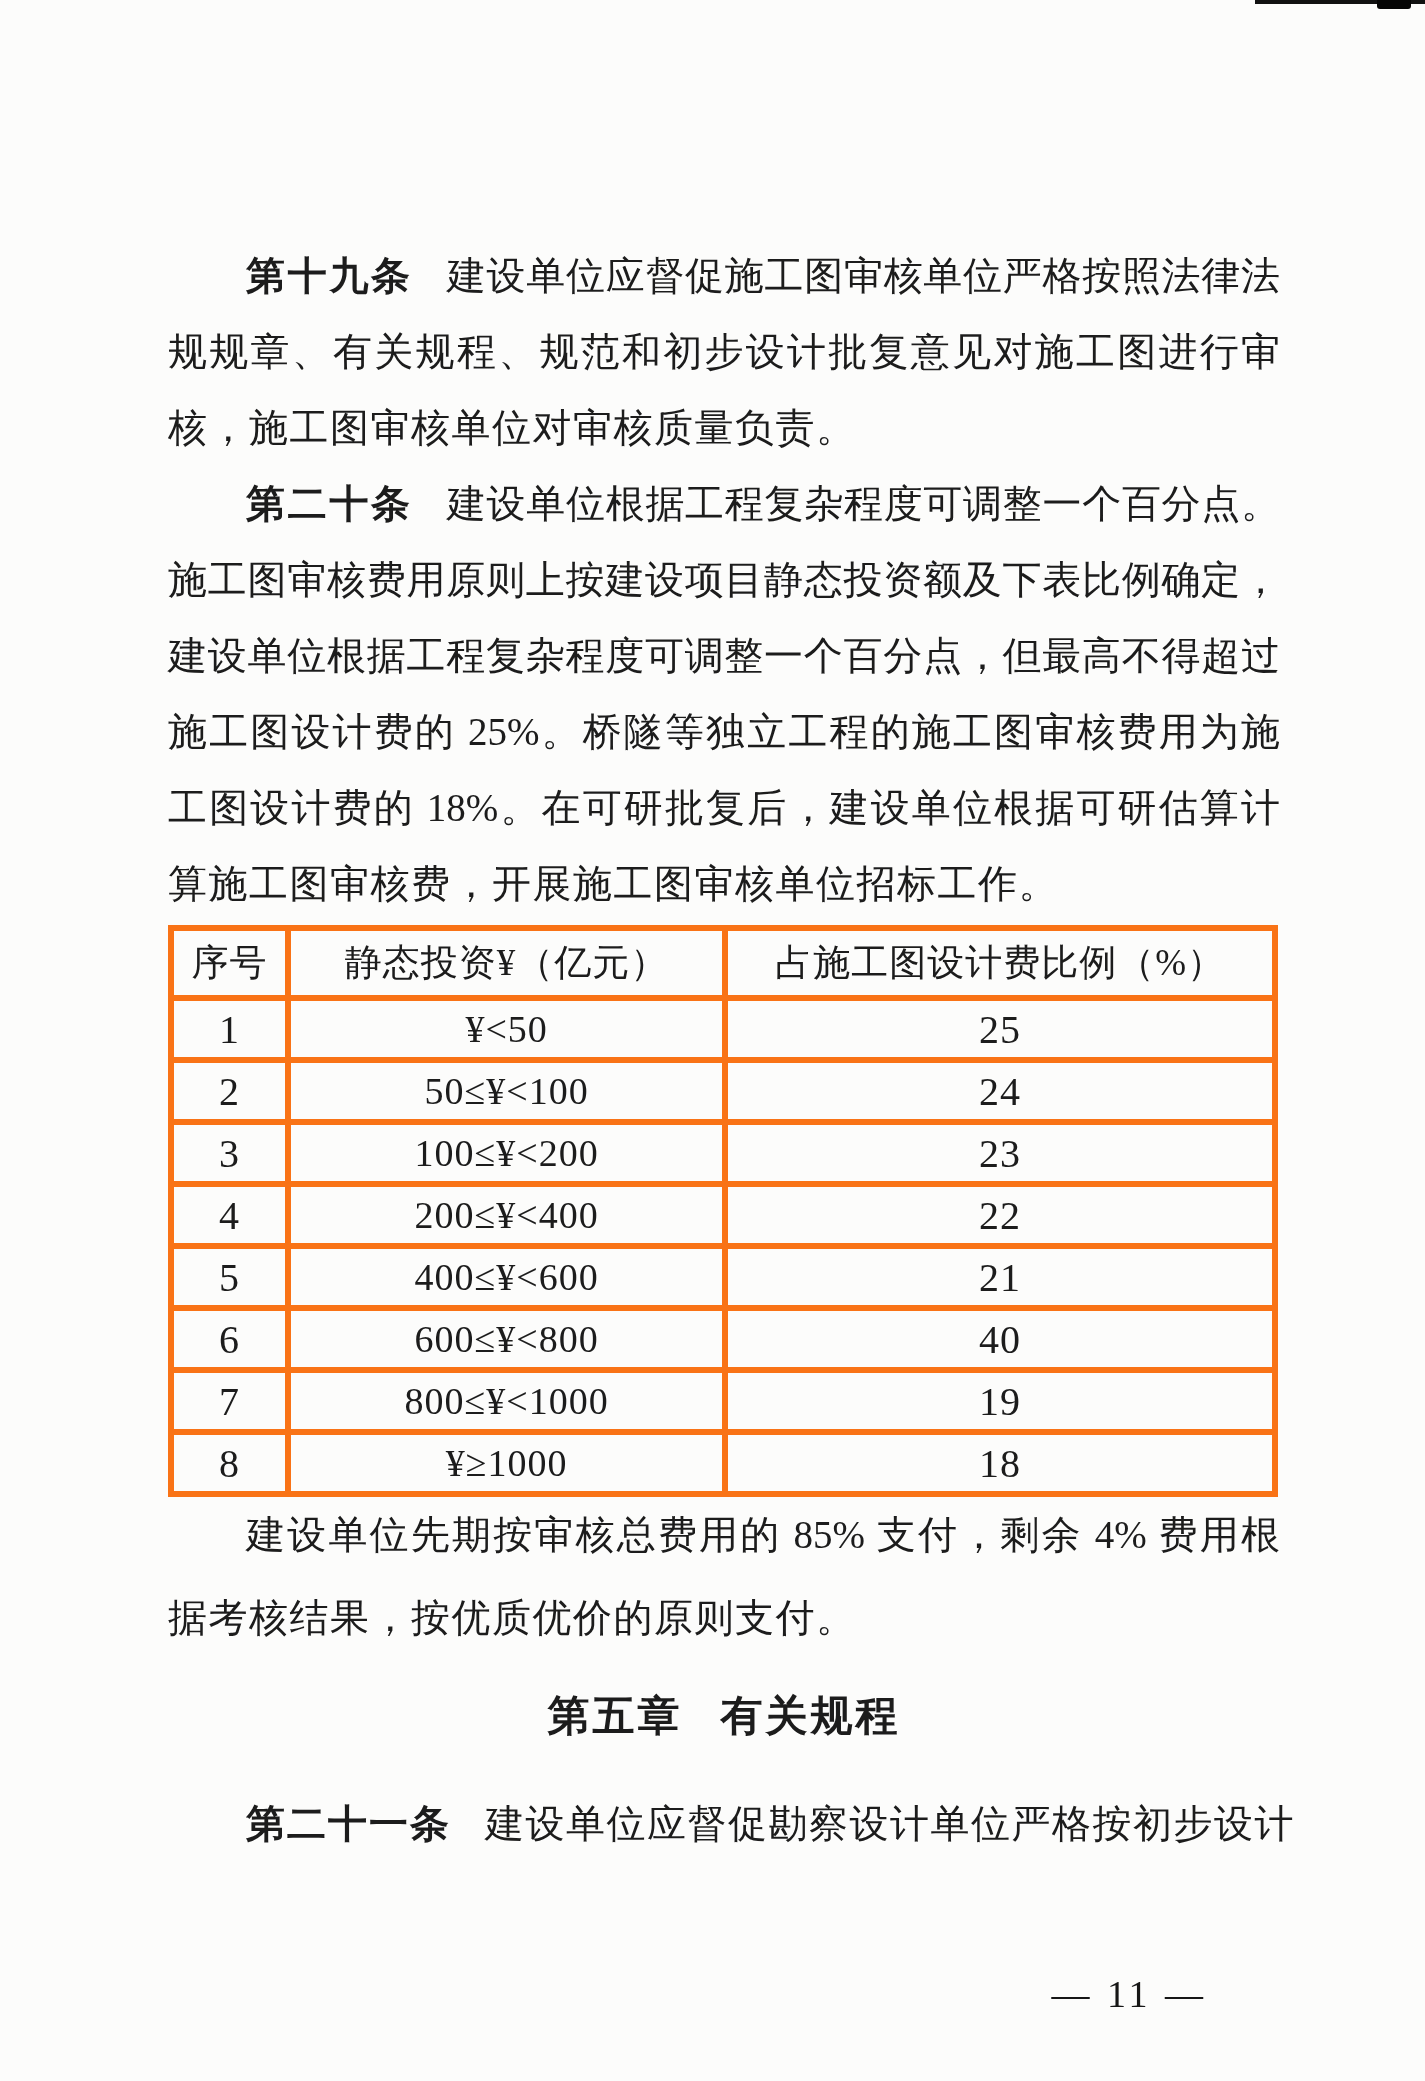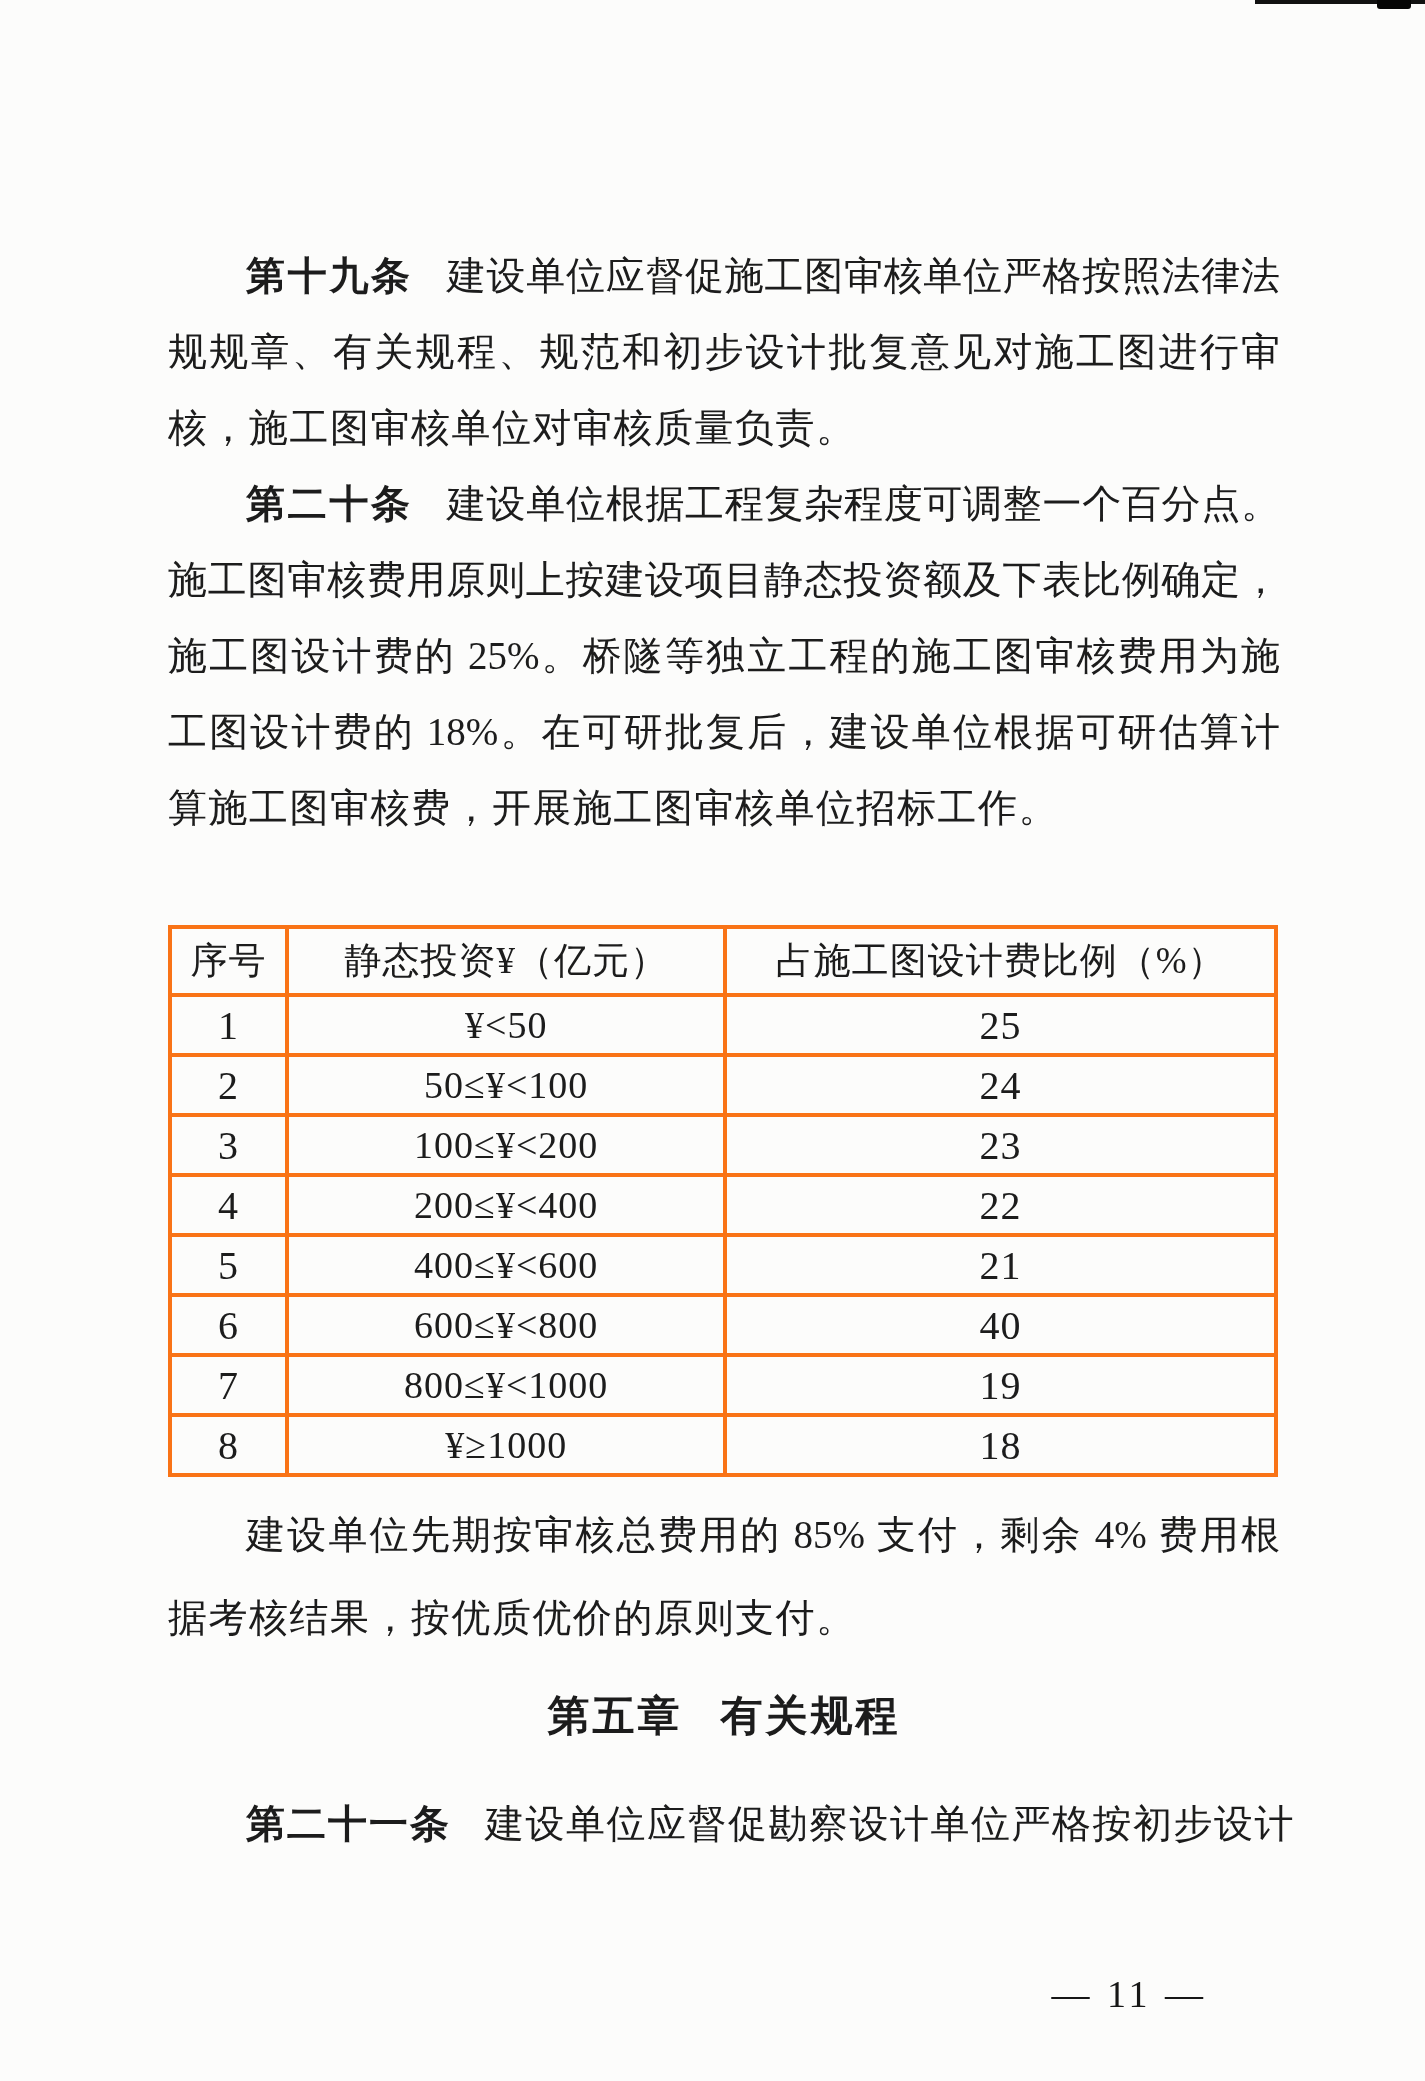--- a/index.html
+++ b/index.html
@@ -58,21 +58,21 @@
     width:1110px;height:532px;
     border-collapse:collapse;
     table-layout:fixed;
     font-size:38px;
     color:var(--ink);
   }
   .fee-table col.c1{width:10.6%;}
   .fee-table col.c2{width:39.6%;}
   .fee-table col.c3{width:49.8%;}
   .fee-table th,.fee-table td{
-    border:4px solid #f97316;
+    border:6px solid #f97316;
     text-align:center;vertical-align:middle;
     font-weight:400;
     padding:0;
     letter-spacing:1px;
   }
   .fee-table{border:3px solid #151515;}
   .fee-table thead th{height:64px;font-size:37px;}
   .fee-table tbody td{height:56px;font-size:38px;}
   .fee-table td.num{font-size:40px;}
 
@@ -99,20 +99,21 @@
 
   <div class="artifact-bar"></div>
   <div class="artifact-blob"></div>
 
   <div class="content block-a">
     <div class="line indent"><span class="lead">第十九条</span><span>建设单位应督促施工图审核单位严格按照法律法</span></div>
     <div class="line"><span>规规章、有关规程、规范和初步设计批复意见对施工图进行审</span></div>
     <div class="line end"><span>核，施工图审核单位对审核质量负责。</span></div>
     <div class="line indent"><span class="lead">第二十条</span><span>建设单位根据工程复杂程度可调整一个百分点。</span></div>
     <div class="line"><span>施工图审核费用原则上按建设项目静态投资额及下表比例确定，</span></div>
+    <div class="line"><span>建设单位根据工程复杂程度可调整一个百分点，但最高不得超过</span></div>
     <div class="line"><span>施工图设计费的 25%。桥隧等独立工程的施工图审核费用为施</span></div>
     <div class="line"><span>工图设计费的 18%。在可研批复后，建设单位根据可研估算计</span></div>
     <div class="line end"><span>算施工图审核费，开展施工图审核单位招标工作。</span></div>
   </div>
 
   <table class="fee-table">
     <colgroup>
         <col class="c1">
         <col class="c2">
         <col class="c3">

